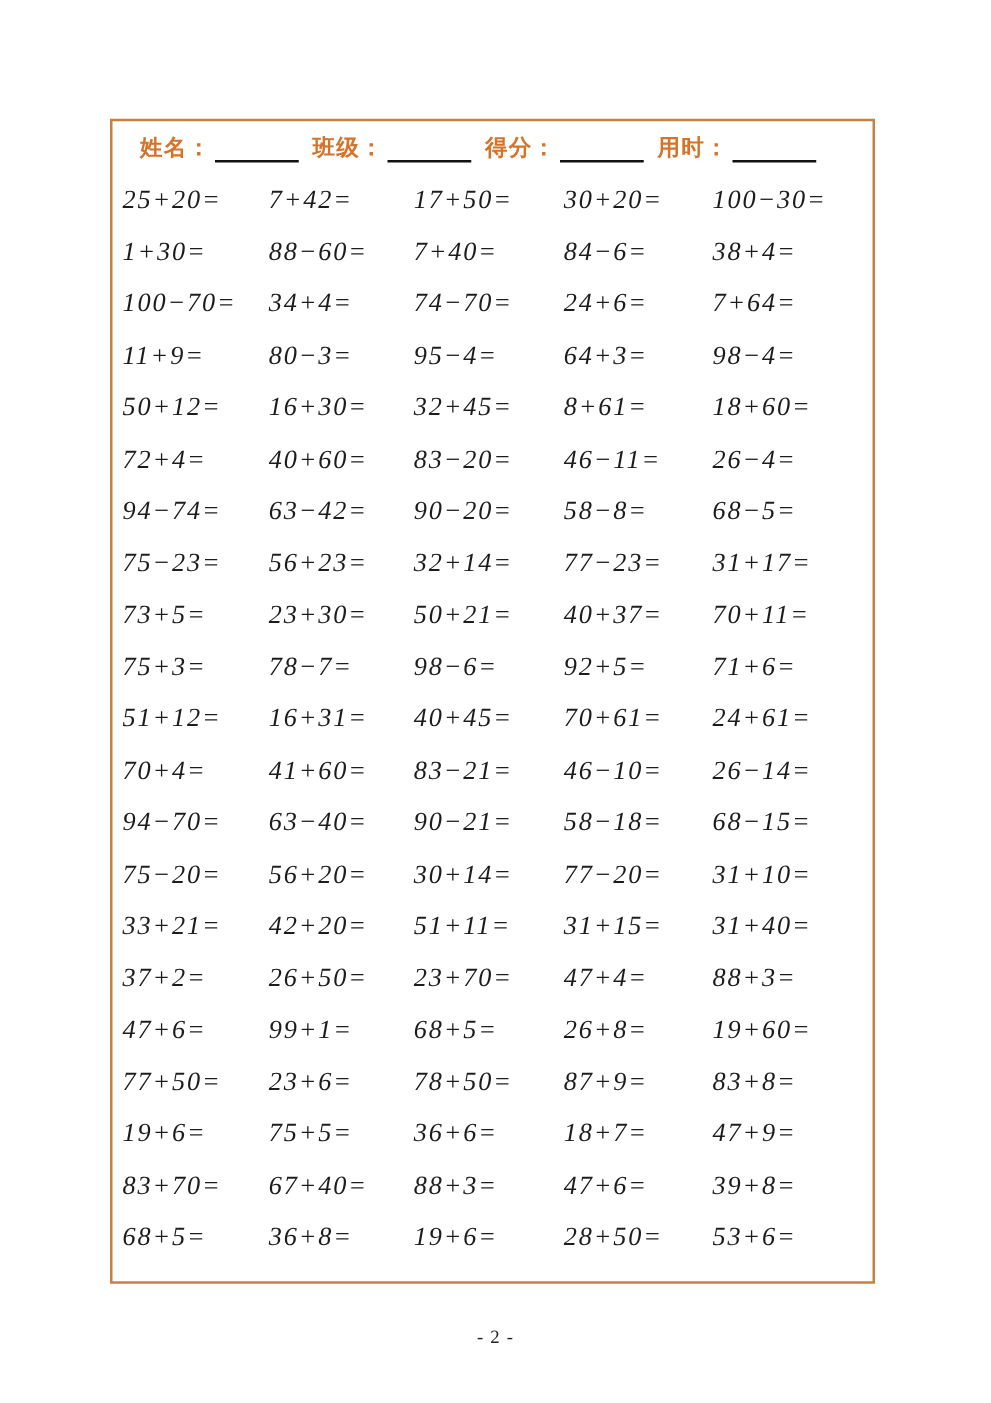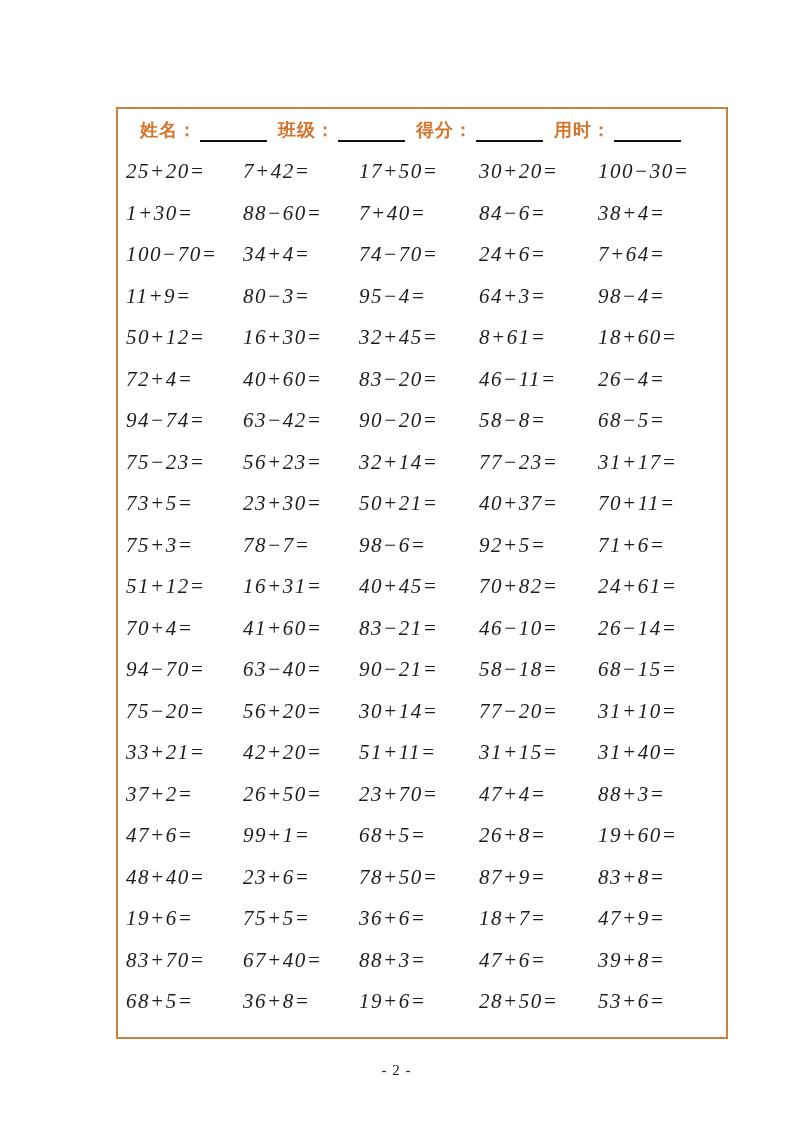--- a/index.html
+++ b/index.html
@@ -9,25 +9,24 @@
   }
   html,body{margin:0;padding:0;background:#ffffff;}
   .page{
     position:relative;
     width:793px;height:1122px;
     background:#ffffff;
     font-family:"Liberation Serif","DejaVu Serif",serif;
     overflow:hidden;
   }
   .frame{
-    position:absolute;left:116px;top:95px;
+    position:absolute;left:88px;top:95px;
     width:608px;height:928px;
     border:2px solid var(--border);
     background:#ffffff;
-    margin-top:12px;
   }
   .wk-header{
     position:absolute;left:22px;top:9px;right:10px;
     display:flex;align-items:flex-end;
     white-space:nowrap;
   }
   .hdr-field{display:flex;align-items:flex-end;margin-right:11px;}
   .hdr-label{
     font-family:"Liberation Sans","DejaVu Sans",sans-serif;
     font-weight:bold;
@@ -137,21 +136,21 @@
         <div class="problem">40+37=</div>
         <div class="problem">70+11=</div>
         <div class="problem">75+3=</div>
         <div class="problem">78−7=</div>
         <div class="problem">98−6=</div>
         <div class="problem">92+5=</div>
         <div class="problem">71+6=</div>
         <div class="problem">51+12=</div>
         <div class="problem">16+31=</div>
         <div class="problem">40+45=</div>
-        <div class="problem">70+82=</div>
+        <div class="problem">70+61=</div>
         <div class="problem">24+61=</div>
         <div class="problem">70+4=</div>
         <div class="problem">41+60=</div>
         <div class="problem">83−21=</div>
         <div class="problem">46−10=</div>
         <div class="problem">26−14=</div>
         <div class="problem">94−70=</div>
         <div class="problem">63−40=</div>
         <div class="problem">90−21=</div>
         <div class="problem">58−18=</div>
@@ -169,21 +168,21 @@
         <div class="problem">37+2=</div>
         <div class="problem">26+50=</div>
         <div class="problem">23+70=</div>
         <div class="problem">47+4=</div>
         <div class="problem">88+3=</div>
         <div class="problem">47+6=</div>
         <div class="problem">99+1=</div>
         <div class="problem">68+5=</div>
         <div class="problem">26+8=</div>
         <div class="problem">19+60=</div>
-        <div class="problem">48+40=</div>
+        <div class="problem">77+50=</div>
         <div class="problem">23+6=</div>
         <div class="problem">78+50=</div>
         <div class="problem">87+9=</div>
         <div class="problem">83+8=</div>
         <div class="problem">19+6=</div>
         <div class="problem">75+5=</div>
         <div class="problem">36+6=</div>
         <div class="problem">18+7=</div>
         <div class="problem">47+9=</div>
         <div class="problem">83+70=</div>

